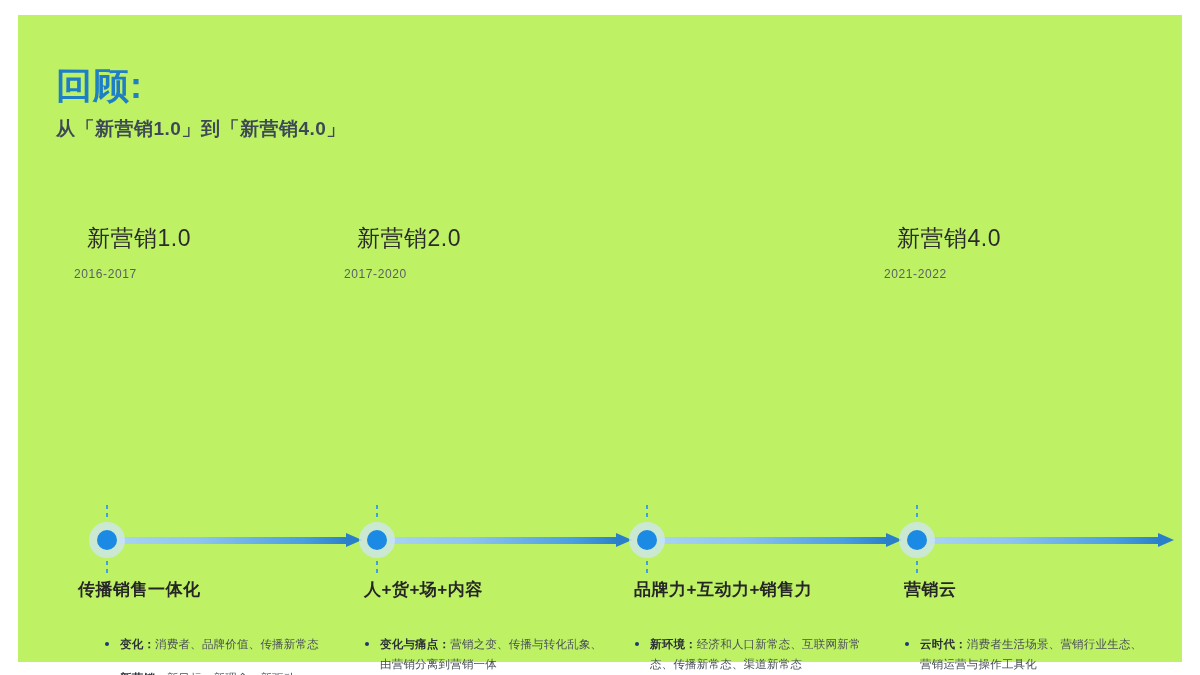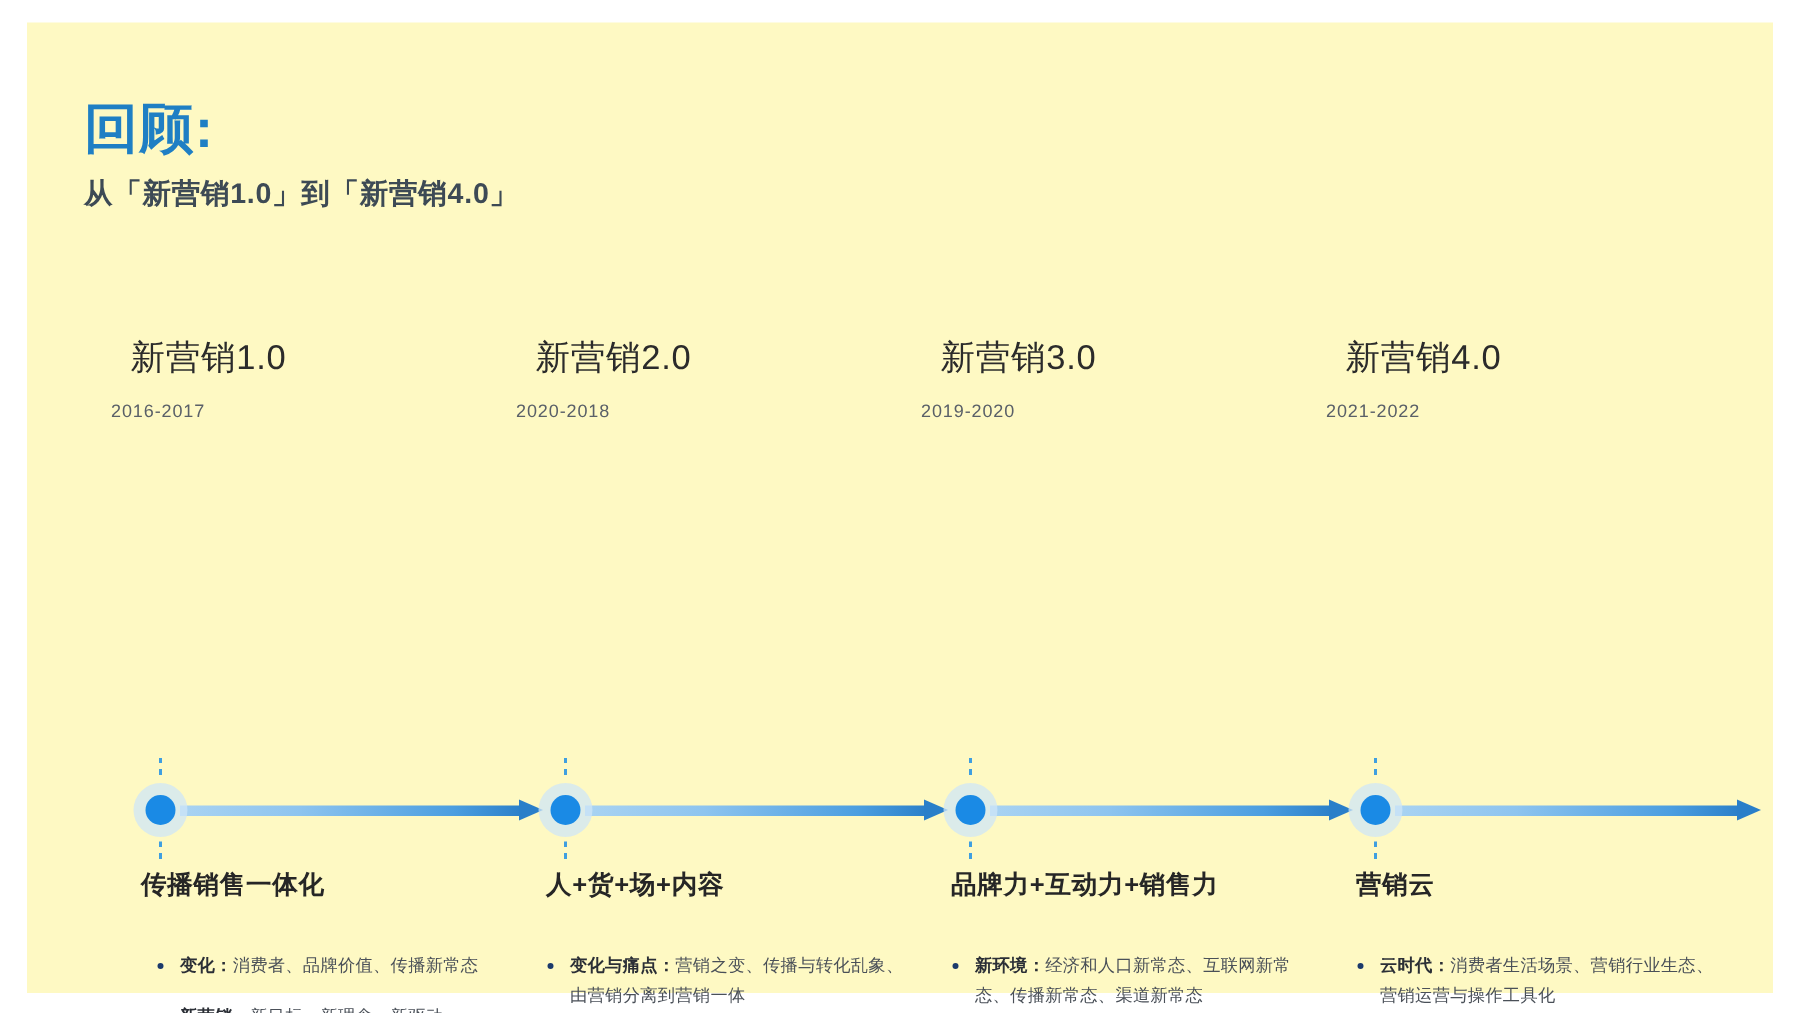--- a/index.html
+++ b/index.html
@@ -13,21 +13,21 @@
     overflow: hidden;
     font-family: "Liberation Sans", "DejaVu Sans", sans-serif;
   }
 
   .slide {
     position: absolute;
     left: 18px;
     top: 15px;
     width: 1164px;
     height: 647px;
-    background: #fef9c3;
+    background: #bef264;
   }
 
   
   .header {
     position: absolute;
     left: 38px;
     top: 50px;
   }
   .title {
     font-size: 36px;
@@ -159,21 +159,21 @@
   
   .stage-headline {
     position: absolute;
     top: 368px;
     font-size: 17px;
     font-weight: 700;
     color: #262626;
     letter-spacing: 0.5px;
     white-space: nowrap;
   }
-  .hl-0 { left: 76px; }
+  .hl-0 { left: 60px; }
   .hl-1 { left: 346px; }
   .hl-2 { left: 616px; }
   .hl-3 { left: 886px; }
 
   
   .bullets {
     position: absolute;
     top: 425px;
     width: 242px;
     margin: 0;
@@ -219,25 +219,21 @@
   </div>
 
   <div class="timeline">
 
     <div class="col col-0">
       <p class="stage-name">新营销1.0</p>
       <div class="stage-years">2016-2017</div>
     </div>
     <div class="col col-1">
       <p class="stage-name">新营销2.0</p>
-      <div class="stage-years">2020-2018</div>
-    </div>
-    <div class="col col-2">
-      <p class="stage-name">新营销3.0</p>
-      <div class="stage-years">2019-2020</div>
+      <div class="stage-years">2017-2020</div>
     </div>
     <div class="col col-3">
       <p class="stage-name">新营销4.0</p>
       <div class="stage-years">2021-2022</div>
     </div>
 
     <div class="axis">
       <div class="arrow arrow-0">
         <div class="shaft"></div>
         <div class="head"></div>

